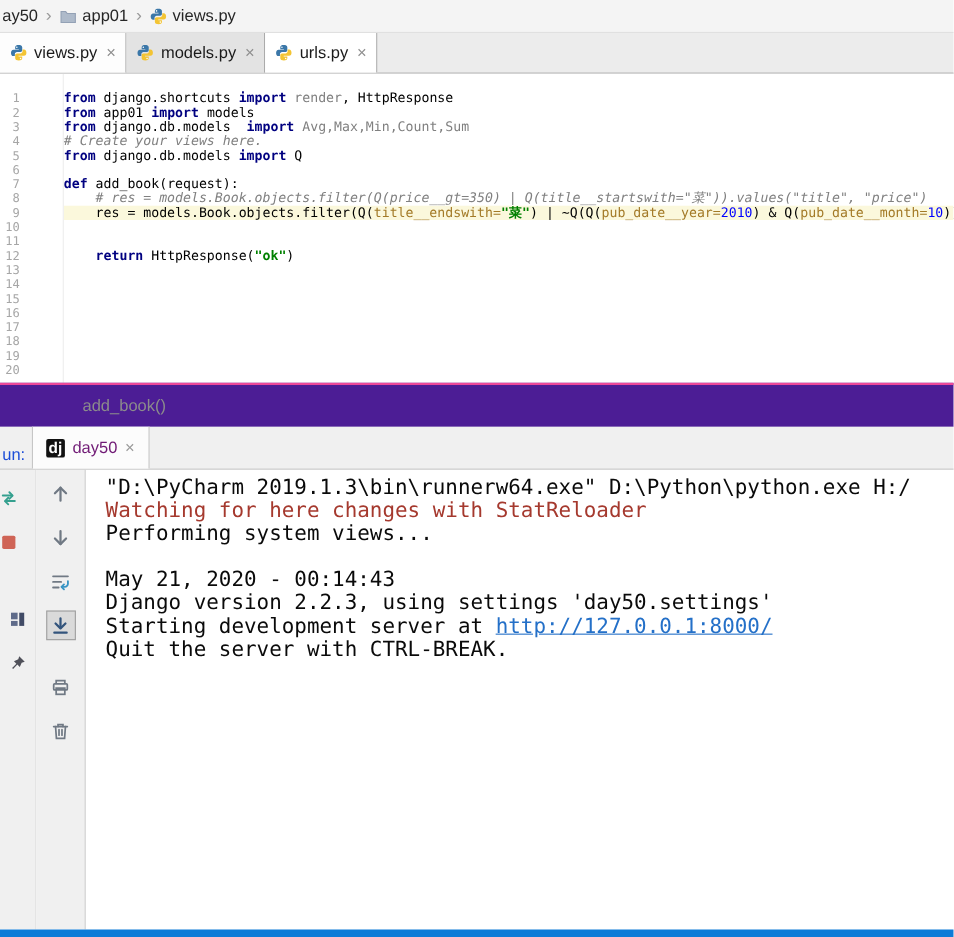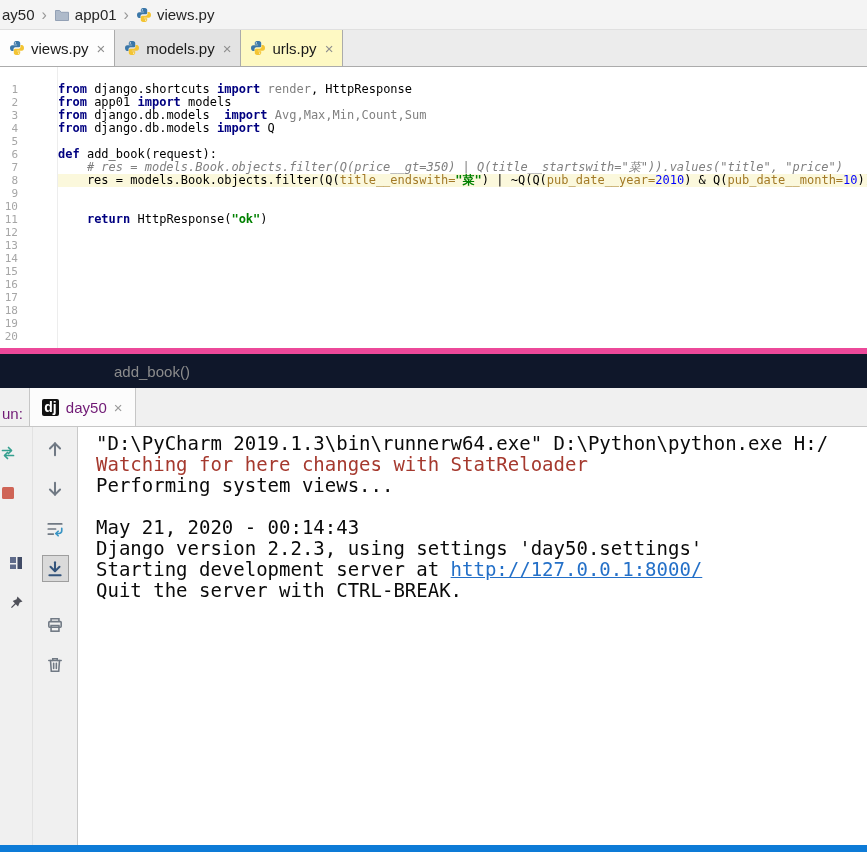--- a/index.html
+++ b/index.html
@@ -11,46 +11,46 @@
   .breadcrumb-bar{height:30px;background:#F4F4F4;display:flex;align-items:center;padding-left:2px;border-bottom:1px solid #E0E0E0;font-size:15px;color:#262626}
   .crumb{display:inline-flex;align-items:center;gap:5px}
   .crumb-sep{color:#9A9A9A;margin:0 7px;font-size:16px}
   .icon svg{display:block}
 
   
   .tab-bar{height:37px;background:#ECECEC;display:flex;align-items:stretch;border-bottom:1px solid #ABABAB}
   .tab{display:flex;align-items:center;gap:6px;padding:0 9px;font-size:15px;border-right:1px solid #ABABAB;color:#1A1A1A;cursor:default}
   .tab.active{background:#FDFDFD}
   .tab.normal{background:#E3E3E3}
-  .tab.pressed{background:#fef9c3}
+  .tab.pressed{background:#ffffff}
   .tab-close{color:#8E8E8E;font-size:15px;margin-left:2px}
 
   
   .editor{height:281px;background:#fff;display:flex;overflow:hidden;font-family:"DejaVu Sans Mono",monospace}
   .gutter{width:18px;padding-top:16px;text-align:right;font-size:11px;line-height:13px;color:#A6A6A6}
   .fold-strip{width:40px;border-right:1px solid #EDEDED}
   .code{flex:1;padding-top:16px;font-size:12px;line-height:13px;overflow:hidden}
   .ln{height:13px}
   .cl{height:13px;white-space:pre}
   .cl.hl{background:var(--current-line-bg,#FBF8DC)}
   .tk-kw{color:var(--keyword-blue,#000080);font-weight:bold}
   .tk-pl{color:#000}
   .tk-dim{color:#808080}
   .tk-cm{color:var(--comment-gray,#808080);font-style:italic}
   .tk-st{color:var(--string-green,#008000);font-weight:bold}
   .tk-nm{color:var(--number-blue,#0000FF)}
   .tk-ka{color:#A37A27}
   .tk-bi{color:#000080}
 
   
-  .context-bar{height:40px;background:#0f172a;border-top:6px solid #ec4899;display:flex;align-items:center;padding-left:114px;font-size:15px;color:#8C8C8C}
+  .context-bar{height:40px;background:#4c1d95;border-top:2px solid #ec4899;display:flex;align-items:center;padding-left:75px;font-size:15px;color:#8C8C8C}
 
   
   .run-row{height:39px;background:#F0F0F0;border-bottom:1px solid #C6C6C6;display:flex;align-items:stretch}
-  .run-title{align-self:center;color:#701a75;font-size:15px;margin:12px 6px 0 2px}
+  .run-title{align-self:center;color:#1d4ed8;font-size:15px;margin:12px 6px 0 2px}
   .run-tab{display:flex;align-items:center;gap:7px;padding:0 12px;background:#FCFCFC;border-left:1px solid #C6C6C6;border-right:1px solid #C6C6C6}
   .dj-icon{width:17px;height:17px;background:#111;color:#fff;font-size:14px;font-weight:bold;display:grid;place-items:center;border-radius:2px}
   .run-tab-label{font-size:15px;color:#701a75}
   .run-tab-close{color:#999;font-size:15px}
 
   
   .console-wrap{height:418px;display:flex;overflow:hidden}
   .stripe{width:33px;background:#F0F0F0;border-right:1px solid #E2E2E2;display:flex;flex-direction:column;align-items:center;padding-top:12px}
   .run-toolbar{width:45px;background:#F0F0F0;border-right:1px solid #C9C9C9;display:flex;flex-direction:column;align-items:center;padding-top:8px}
   .icon-btn{width:27px;height:27px;display:grid;place-items:center;margin-bottom:13px;border:1px solid transparent}
@@ -155,20 +155,21 @@
         <div class="ln">17</div>
         <div class="ln">18</div>
         <div class="ln">19</div>
         <div class="ln">20</div>
       </div>
     <div class="fold-strip"></div>
     <div class="code">
         <div class="cl"><span class="tk-kw">from</span><span class="tk-pl"> django.shortcuts </span><span class="tk-kw">import</span><span class="tk-dim"> render</span><span class="tk-pl">, HttpResponse</span></div>
         <div class="cl"><span class="tk-kw">from</span><span class="tk-pl"> app01 </span><span class="tk-kw">import</span><span class="tk-pl"> models</span></div>
         <div class="cl"><span class="tk-kw">from</span><span class="tk-pl"> django.db.models  </span><span class="tk-kw">import</span><span class="tk-dim"> Avg,Max,Min,Count,Sum</span></div>
+        <div class="cl"><span class="tk-cm"># Create your views here.</span></div>
         <div class="cl"><span class="tk-kw">from</span><span class="tk-pl"> django.db.models </span><span class="tk-kw">import</span><span class="tk-pl"> Q</span></div>
         <div class="cl"></div>
         <div class="cl"><span class="tk-kw">def</span><span class="tk-pl"> add_book(request):</span></div>
         <div class="cl"><span class="tk-cm">    # res = models.Book.objects.filter(Q(price__gt=350) | Q(title__startswith="菜")).values("title", "price")</span></div>
         <div class="cl hl"><span class="tk-pl">    res = models.Book.objects.filter(Q(</span><span class="tk-ka">title__endswith=</span><span class="tk-st">"菜"</span><span class="tk-pl">) | ~Q(Q(</span><span class="tk-ka">pub_date__year=</span><span class="tk-nm">2010</span><span class="tk-pl">) &amp; Q(</span><span class="tk-ka">pub_date__month=</span><span class="tk-nm">10</span><span class="tk-pl">)))</span></div>
         <div class="cl"></div>
         <div class="cl"></div>
         <div class="cl"><span class="tk-pl">    </span><span class="tk-kw">return</span><span class="tk-pl"> HttpResponse(</span><span class="tk-st">"ok"</span><span class="tk-pl">)</span></div>
         <div class="cl"></div>
         <div class="cl"></div>

